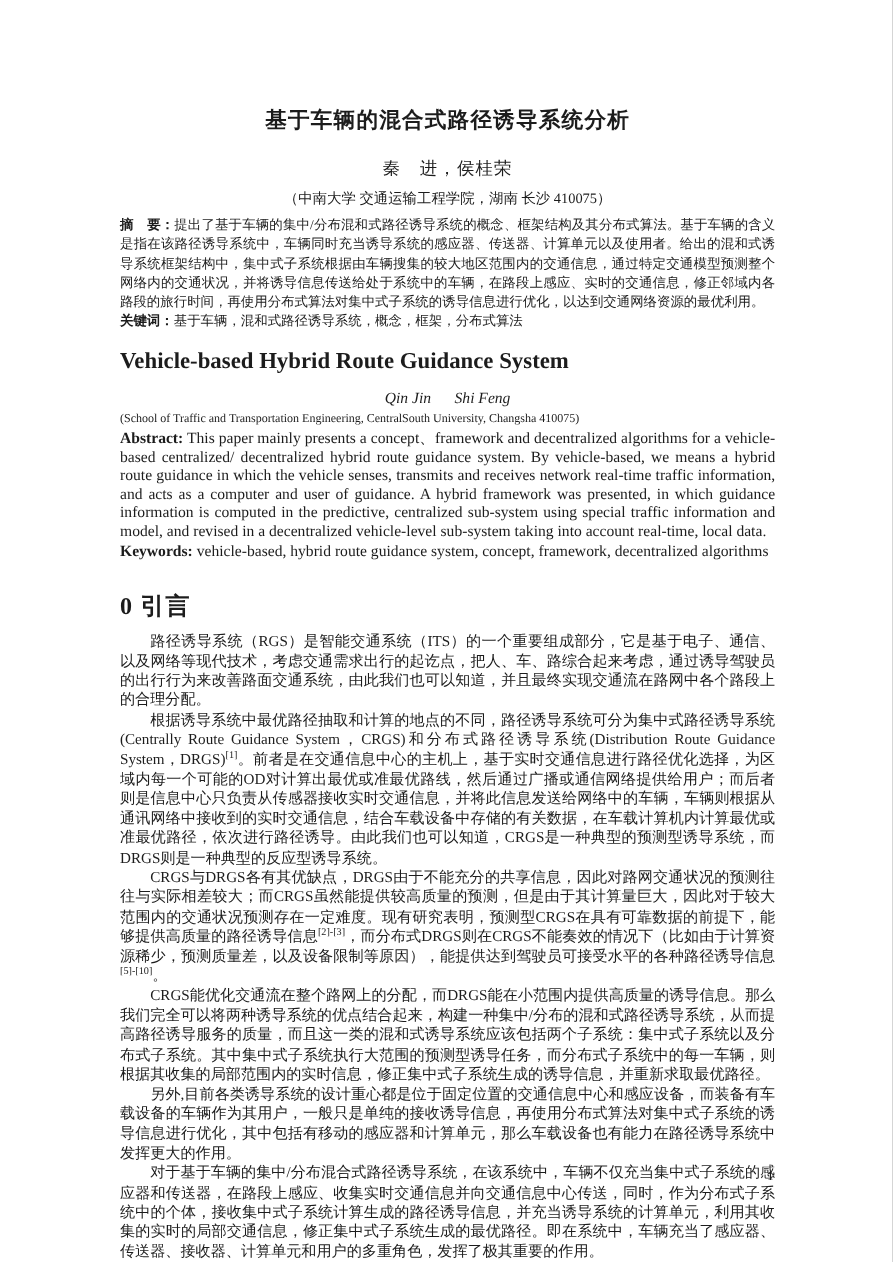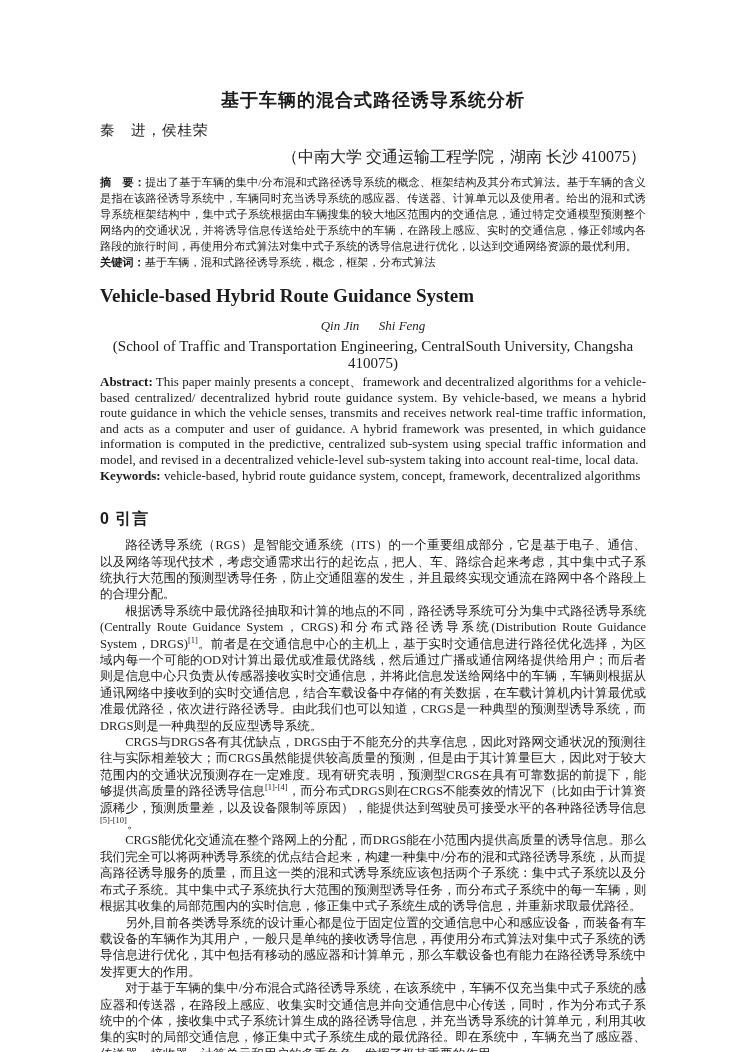--- a/index.html
+++ b/index.html
@@ -14,55 +14,55 @@
   }
   .content{
     position:absolute;
     left:100px;top:88px;
     width:546px;
   }
   .cn-title{
     font-family:Liberation Mono, monospace;
     font-size:18px;font-weight:bold;
     text-align:center;letter-spacing:1px;
-    margin:0 0 9px 0;
+    margin:0 0 19px 0;
   }
   .cn-authors{
-    font-size:14.5px;
+    font-size:14.5px;text-align:center;
     margin:0 0 7px 0;letter-spacing:1px;
   }
   .cn-affiliation{
-    font-size:16px;text-align:right;
+    font-size:12px;text-align:center;
     margin:0 0 6px 0;
   }
   .cn-abstract, .cn-keywords{
     font-size:11.2px;line-height:16px;
     text-align:justify;margin:0;
   }
   .label-bold{font-weight:bold;}
   .en-title{
     font-size:19px;font-weight:bold;
     margin:15px 0 11px 0;
   }
   .en-authors{
     font-size:13px;font-style:italic;
     text-align:center;margin:0 0 4px 0;
     white-space:pre;
   }
   .en-affiliation{
-    font-size:15px;text-align:center;
+    font-size:10px;text-align:left;
     margin:0 0 2px 0;
   }
   .en-abstract, .en-keywords{
     font-size:13px;line-height:15.6px;
     text-align:justify;margin:0;
   }
   .section-heading{
-    font-family:Liberation Sans, sans-serif;
-    font-size:16px;font-weight:bold;
+    font-family:Liberation Serif, serif;
+    font-size:20px;font-weight:bold;
     margin:26px 0 7px 0;letter-spacing:1px;
   }
   .body-par{
     font-size:12.6px;line-height:16.4px;
     text-align:justify;text-indent:2em;
     margin:0;
   }
   .body-par sup{
     font-size:8.5px;line-height:0;vertical-align:super;
   }
@@ -95,23 +95,23 @@
 
     <div class="en-affiliation">(School of Traffic and Transportation Engineering, CentralSouth University, Changsha 410075)</div>
 
     <p class="en-abstract"><span class="label-bold">Abstract:</span><span> This paper mainly presents a concept、framework and decentralized algorithms for a vehicle-based centralized/ decentralized hybrid route guidance system. By vehicle-based, we means a hybrid route guidance in which the vehicle senses, transmits and receives network real-time traffic information, and acts as a computer and user of guidance. A hybrid framework was presented, in which guidance information is computed in the predictive, centralized sub-system using special traffic information and model, and revised in a decentralized vehicle-level sub-system taking into account real-time, local data.</span></p>
 
     <p class="en-keywords"><span class="label-bold">Keywords:</span><span> vehicle-based, hybrid route guidance system, concept, framework, decentralized algorithms</span></p>
 
     <h3 class="section-heading">0 引言</h3>
 
     <div id="section-body">
-        <p class="body-par">路径诱导系统（RGS）是智能交通系统（ITS）的一个重要组成部分，它是基于电子、通信、以及网络等现代技术，考虑交通需求出行的起讫点，把人、车、路综合起来考虑，其中集中式子系统执行大范围的预测型诱导任务，防止交通阻塞的发生，并且最终实现交通流在路网中各个路段上的合理分配。</p>
+        <p class="body-par">路径诱导系统（RGS）是智能交通系统（ITS）的一个重要组成部分，它是基于电子、通信、以及网络等现代技术，考虑交通需求出行的起讫点，把人、车、路综合起来考虑，通过诱导驾驶员的出行行为来改善路面交通系统，由此我们也可以知道，并且最终实现交通流在路网中各个路段上的合理分配。</p>
         <p class="body-par">根据诱导系统中最优路径抽取和计算的地点的不同，路径诱导系统可分为集中式路径诱导系统(Centrally Route Guidance System，CRGS)和分布式路径诱导系统(Distribution Route Guidance System，DRGS)<sup>[1]</sup>。前者是在交通信息中心的主机上，基于实时交通信息进行路径优化选择，为区域内每一个可能的OD对计算出最优或准最优路线，然后通过广播或通信网络提供给用户；而后者则是信息中心只负责从传感器接收实时交通信息，并将此信息发送给网络中的车辆，车辆则根据从通讯网络中接收到的实时交通信息，结合车载设备中存储的有关数据，在车载计算机内计算最优或准最优路径，依次进行路径诱导。由此我们也可以知道，CRGS是一种典型的预测型诱导系统，而DRGS则是一种典型的反应型诱导系统。</p>
-        <p class="body-par">CRGS与DRGS各有其优缺点，DRGS由于不能充分的共享信息，因此对路网交通状况的预测往往与实际相差较大；而CRGS虽然能提供较高质量的预测，但是由于其计算量巨大，因此对于较大范围内的交通状况预测存在一定难度。现有研究表明，预测型CRGS在具有可靠数据的前提下，能够提供高质量的路径诱导信息<sup>[1]-[4]</sup>，而分布式DRGS则在CRGS不能奏效的情况下（比如由于计算资源稀少，预测质量差，以及设备限制等原因），能提供达到驾驶员可接受水平的各种路径诱导信息<sup>[5]-[10]</sup>。</p>
+        <p class="body-par">CRGS与DRGS各有其优缺点，DRGS由于不能充分的共享信息，因此对路网交通状况的预测往往与实际相差较大；而CRGS虽然能提供较高质量的预测，但是由于其计算量巨大，因此对于较大范围内的交通状况预测存在一定难度。现有研究表明，预测型CRGS在具有可靠数据的前提下，能够提供高质量的路径诱导信息<sup>[2]-[3]</sup>，而分布式DRGS则在CRGS不能奏效的情况下（比如由于计算资源稀少，预测质量差，以及设备限制等原因），能提供达到驾驶员可接受水平的各种路径诱导信息<sup>[5]-[10]</sup>。</p>
         <p class="body-par">CRGS能优化交通流在整个路网上的分配，而DRGS能在小范围内提供高质量的诱导信息。那么我们完全可以将两种诱导系统的优点结合起来，构建一种集中/分布的混和式路径诱导系统，从而提高路径诱导服务的质量，而且这一类的混和式诱导系统应该包括两个子系统：集中式子系统以及分布式子系统。其中集中式子系统执行大范围的预测型诱导任务，而分布式子系统中的每一车辆，则根据其收集的局部范围内的实时信息，修正集中式子系统生成的诱导信息，并重新求取最优路径。</p>
         <p class="body-par">另外,目前各类诱导系统的设计重心都是位于固定位置的交通信息中心和感应设备，而装备有车载设备的车辆作为其用户，一般只是单纯的接收诱导信息，再使用分布式算法对集中式子系统的诱导信息进行优化，其中包括有移动的感应器和计算单元，那么车载设备也有能力在路径诱导系统中发挥更大的作用。</p>
         <p class="body-par">对于基于车辆的集中/分布混合式路径诱导系统，在该系统中，车辆不仅充当集中式子系统的感应器和传送器，在路段上感应、收集实时交通信息并向交通信息中心传送，同时，作为分布式子系统中的个体，接收集中式子系统计算生成的路径诱导信息，并充当诱导系统的计算单元，利用其收集的实时的局部交通信息，修正集中式子系统生成的最优路径。即在系统中，车辆充当了感应器、传送器、接收器、计算单元和用户的多重角色，发挥了极其重要的作用。</p>
       </div>
 
   </div>
 
   <div class="page-number">1</div>
 </div>
 

